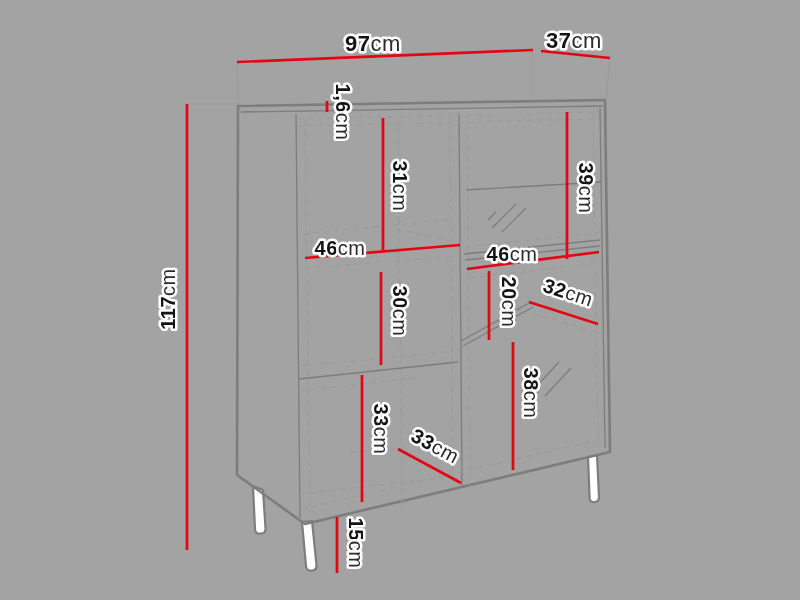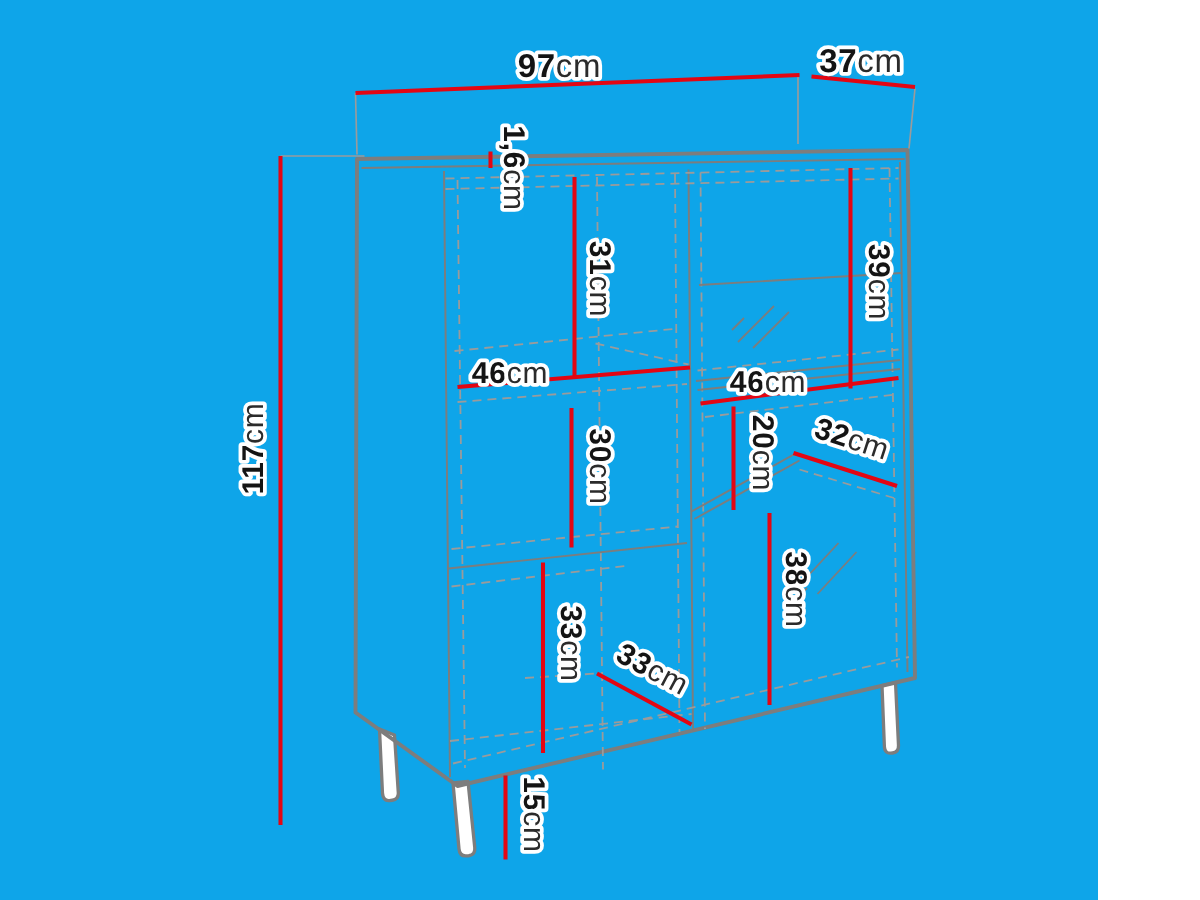--- a/index.html
+++ b/index.html
@@ -1,16 +1,16 @@
 <!DOCTYPE html>
 <html style="--dimension: #e30613; --outline: #7d7d7d; --outline-light: #9b9b9b; --label-number: #141414; --label-unit: #2b2b2b;"><head>
 <meta charset="utf-8">
 <style>
   html,body{margin:0;padding:0;background:#fff;}
-  .stage{width:732px;height:600px;background:#0ea5e9;position:relative;overflow:hidden;}
+  .stage{width:800px;height:600px;background:#a3a3a3;position:relative;overflow:hidden;}
   svg{display:block;}
   .red{stroke:var(--dimension,#e30613);stroke-width:2.7;fill:none;stroke-linecap:butt;}
   .outline{stroke:var(--outline,#7d7d7d);stroke-width:2.6;fill:none;stroke-linejoin:round;}
   .thin{stroke:var(--outline,#8a8a8a);stroke-width:1.3;fill:none;}
   .dash{stroke:var(--outline-light,#9b9b9b);stroke-width:1.2;fill:none;stroke-dasharray:6 4;}
   .ext{stroke:var(--outline-light,#9b9b9b);stroke-width:1.1;fill:none;}
   .glass{stroke:var(--outline,#8a8a8a);stroke-width:1.2;fill:none;}
   .leg{stroke:var(--outline,#7d7d7d);stroke-width:2.2;fill:#fff;stroke-linejoin:round;}
   text.dim{font-family:"Liberation Sans","DejaVu Sans",sans-serif;font-size:20px;
            letter-spacing:.5px;paint-order:stroke;stroke:#fff;stroke-width:5px;

